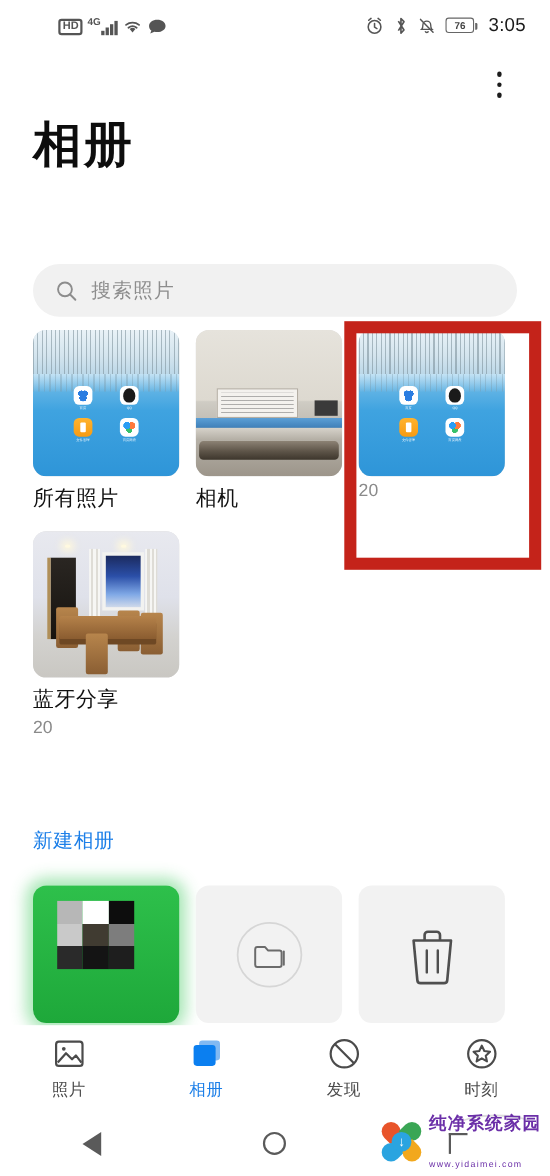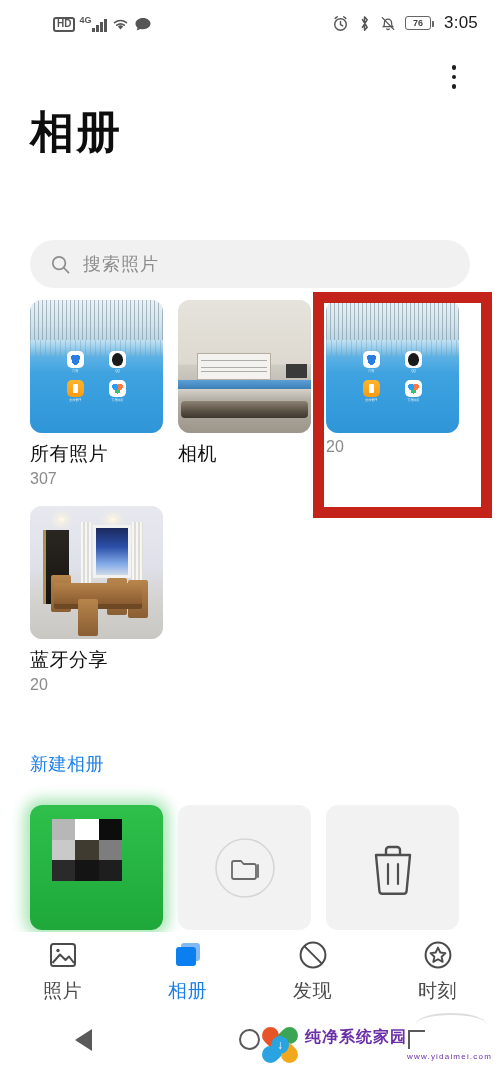--- a/index.html
+++ b/index.html
@@ -194,21 +194,21 @@
   .mosaic i{ display:block; }
 
   
   .bottomnav{
     position:absolute; bottom:59px; left:0; width:500px; height:78px;
     background:#fff; display:flex; align-items:center;
   }
   .nav-item{
     flex:1; display:flex; flex-direction:column; align-items:center; gap:7px; cursor:pointer;
   }
-  .nav-label{ font-size:19px; color:#4b4b4b; letter-spacing:.5px; }
+  .nav-label{ font-size:15px; color:#4b4b4b; letter-spacing:.5px; }
   .nav-item.active .nav-label{ color:#1c7fe8; }
 
   
   .sysnav{
     position:absolute; bottom:0; left:0; width:500px; height:59px;
     background:#fff; display:flex; align-items:center; justify-content:space-around;
   }
   .sys-btn{ width:64px; height:40px; display:flex; align-items:center; justify-content:center; cursor:pointer; }
   .tri{
     width:0;height:0;border-top:11px solid transparent;border-bottom:11px solid transparent;
@@ -232,21 +232,21 @@
   .wm-q{ position:absolute; width:17px; height:17px; border-radius:50% 50% 50% 0; }
   .wm-q.tl{ left:0; top:0; background:#e8542a; transform:rotate(-45deg); }
   .wm-q.tr{ right:0; top:0; background:#3aa655; transform:rotate(45deg); }
   .wm-q.bl{ left:0; bottom:0; background:#2aa4e0; transform:rotate(-135deg); }
   .wm-q.br{ right:0; bottom:0; background:#f2a81d; transform:rotate(135deg); }
   .wm-center{
     position:absolute; left:9px; top:9px; width:18px; height:18px; border-radius:50%;
     background:#2aa4e0; display:flex; align-items:center; justify-content:center;
     color:#fff; font-size:12px; line-height:1;
   }
-  .wm-text{ display:flex; flex-direction:row; line-height:1.05; }
+  .wm-text{ display:flex; flex-direction:column; line-height:1.05; }
   .wm-main{ font-size:16px; font-weight:bold; color:#6b2fa8; letter-spacing:1px; }
   .wm-url{ font-size:8px; color:#6b2fa8; letter-spacing:1.2px;margin-top:24px; }
   .wm-arc{
     position:absolute; right:14px; bottom:34px; width:70px; height:22px;
     border-top:2px solid rgba(120,120,120,.25); border-radius:50% 50% 0 0;
   }
 </style>
 </head>
 <body>
 
@@ -329,21 +329,20 @@
               <div class="wp-lbl">文件管理</div>
             </div>
           <div>
               <div class="wp-ic cloud"></div>
               <div class="wp-lbl">百度网盘</div>
             </div>
         </div>
       </div>
     </div>
     <div class="album-name">所有照片</div>
-    <div class="album-count">307</div>
   </div>
 
   <div class="album">
     <div class="thumb">
       <div class="cam">
         <div class="cam-plate"></div>
           <div class="cam-tag"></div>
         <div class="cam-blue"></div>
           <div class="cam-rod2"></div>
           <div class="cam-rod"></div>

